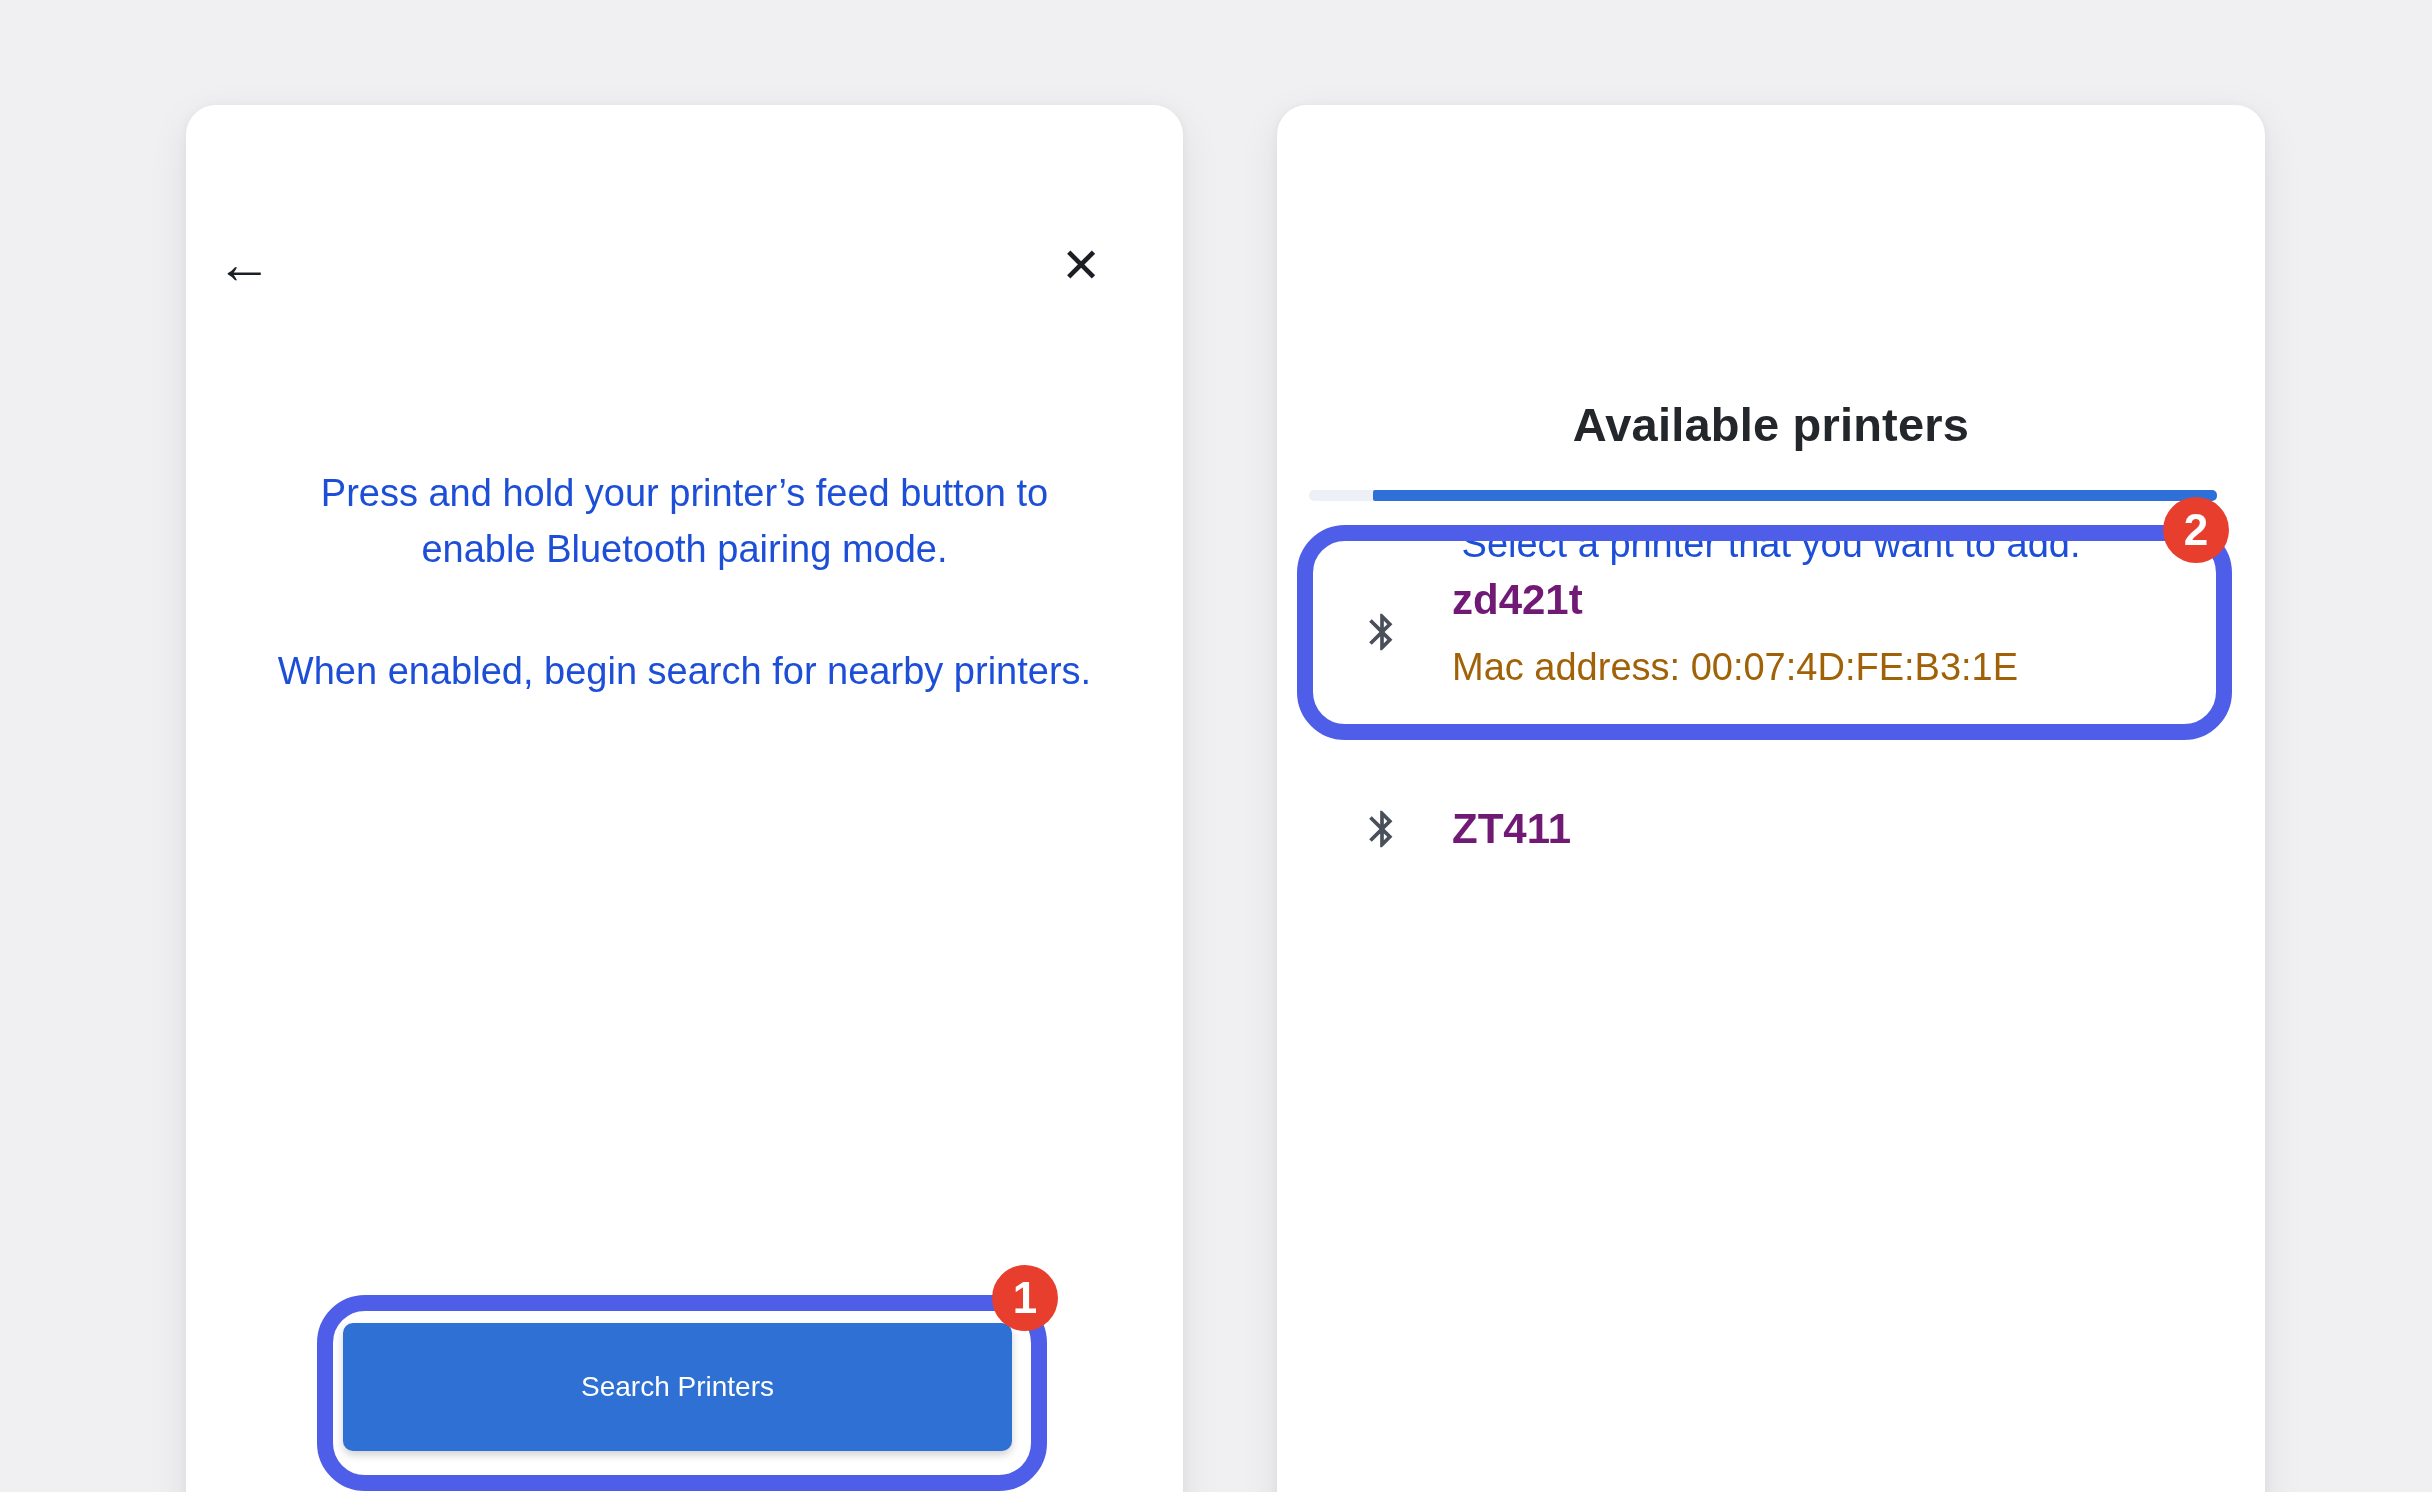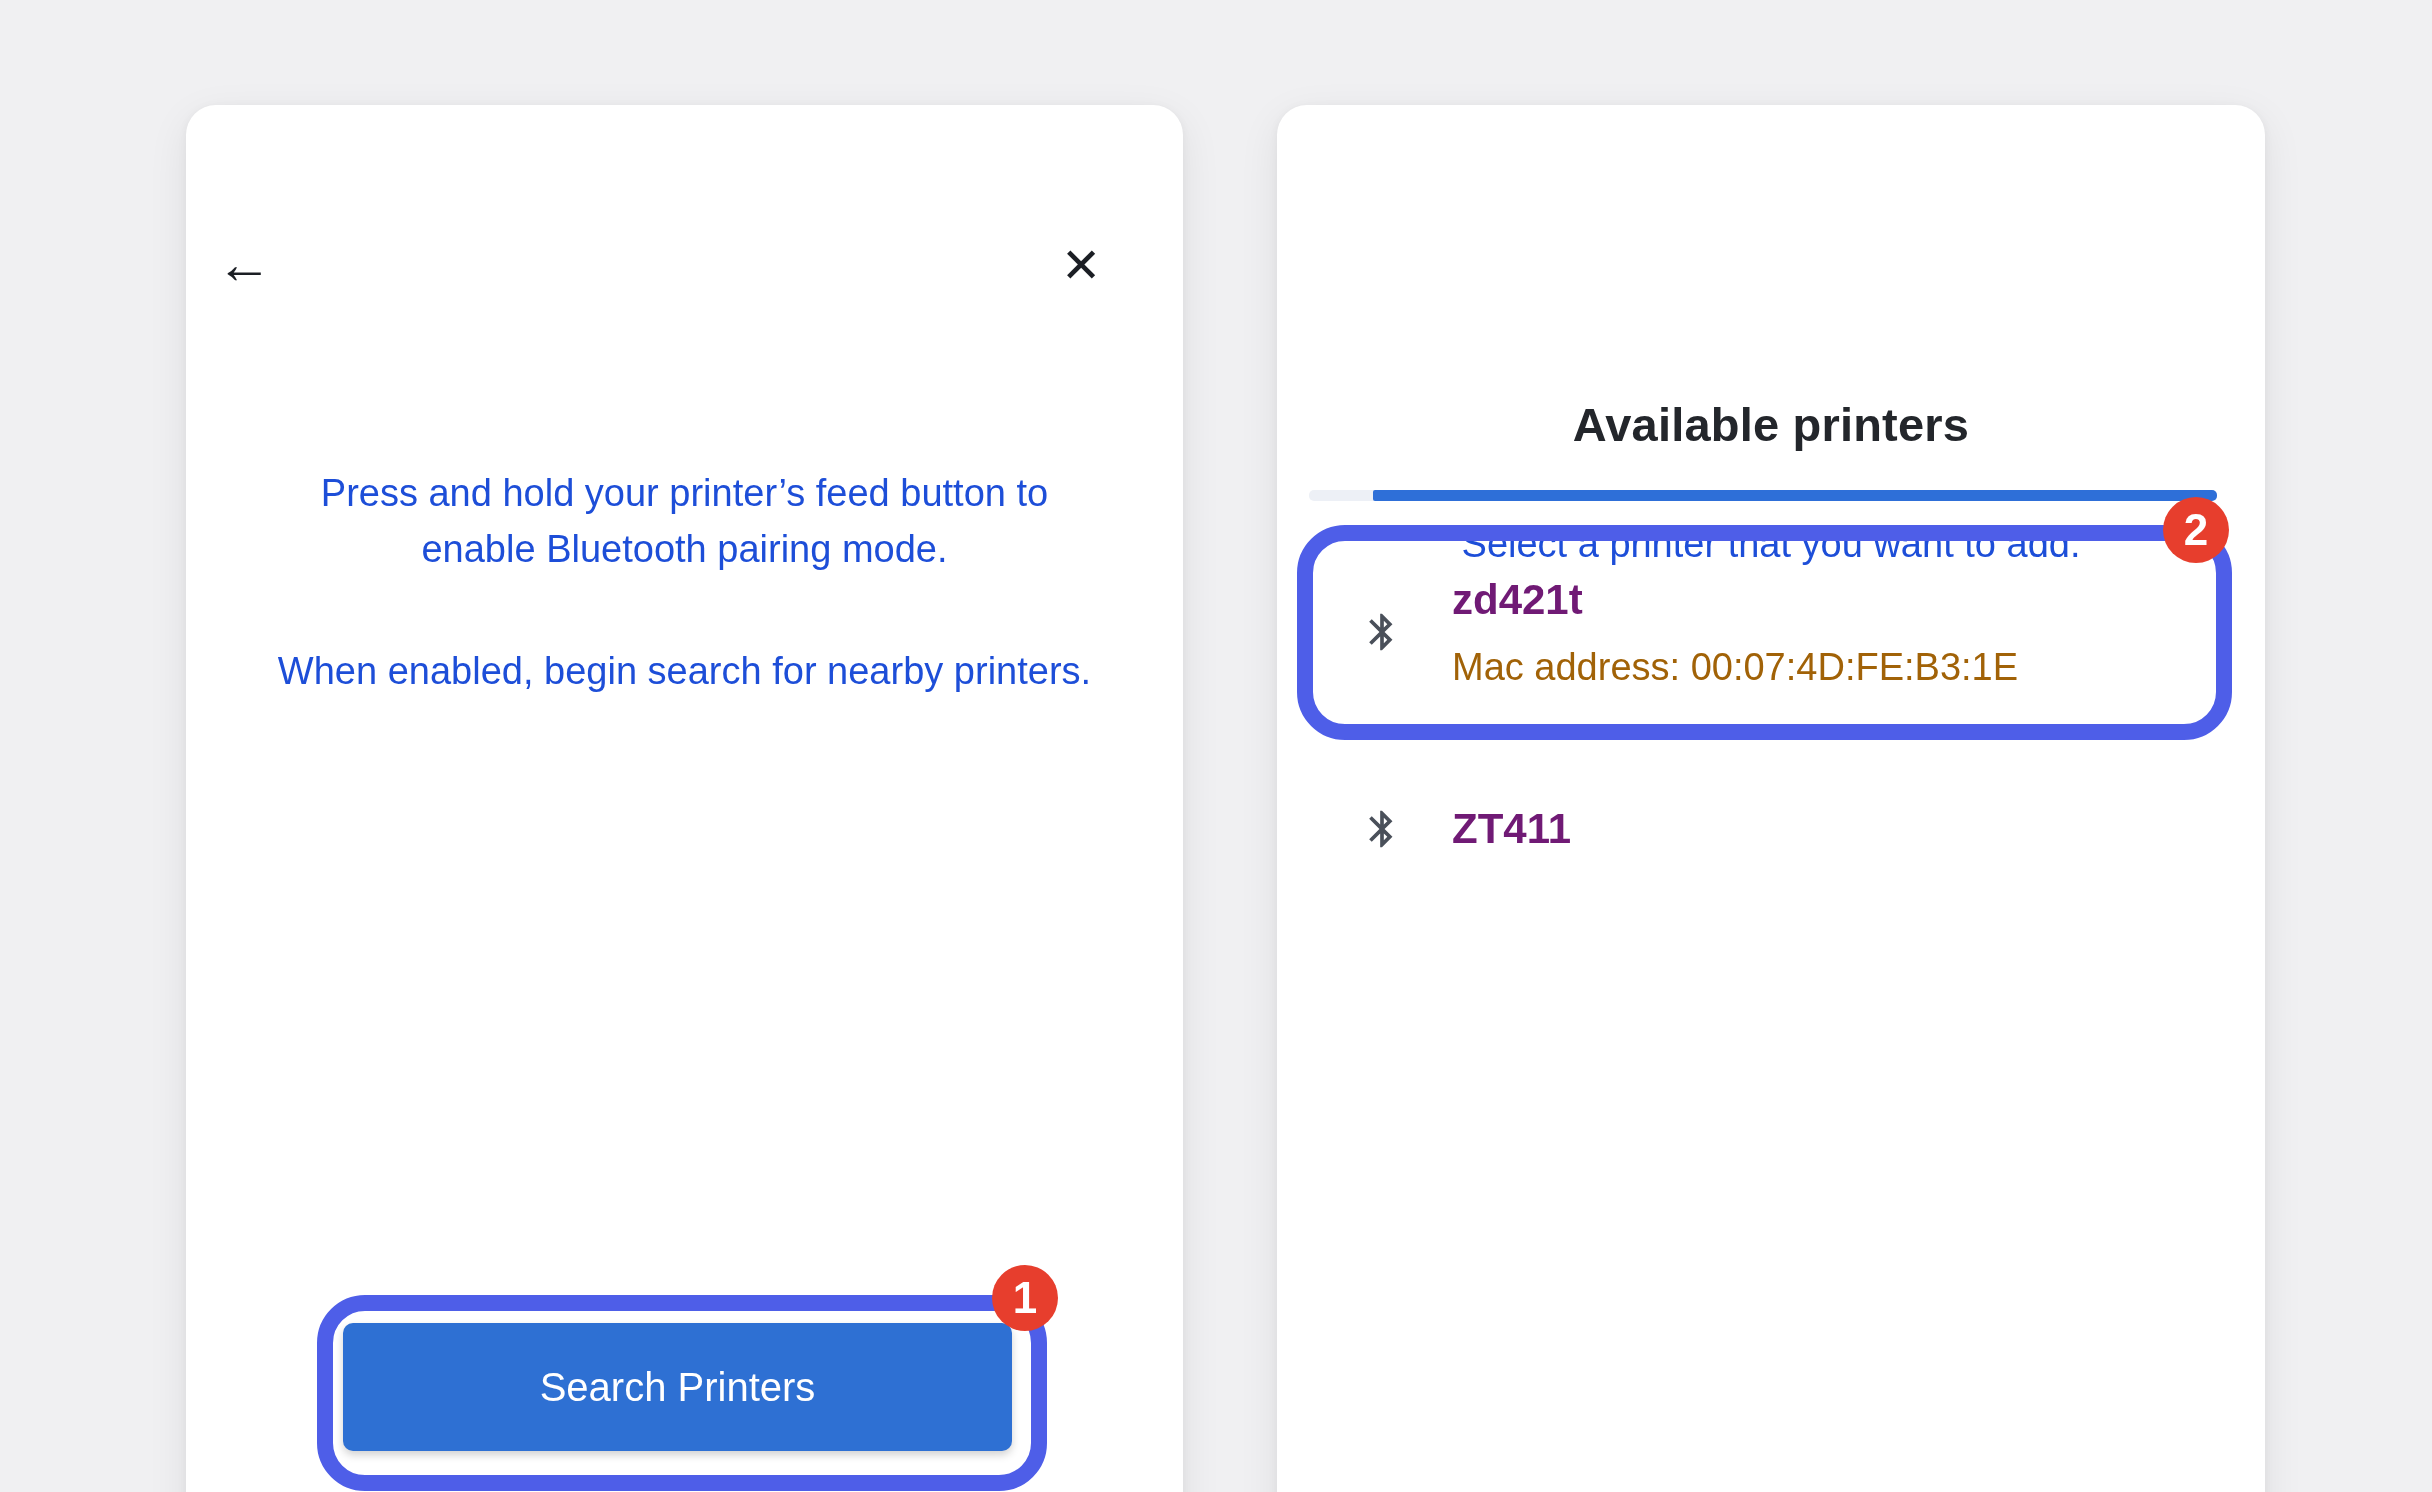--- a/index.html
+++ b/index.html
@@ -85,21 +85,21 @@
 
   #search-printers-btn {
     position:absolute;
     left:157px; top:1218px;
     width:669px; height:128px;
     background:#2e70d3;
     border:none;
     border-radius:10px;
     color:#ffffff;
     font-family:"Liberation Sans", sans-serif;
-    font-size:40px;
+    font-size:28px;
     display:flex; align-items:center; justify-content:center;
     box-shadow:0 4px 8px rgba(0,0,0,0.18);
     cursor:pointer;
     z-index:2;
   }
 
   #progress-bar {
     position:absolute;
     left:32px; top:385px;
     width:908px; height:11px;

